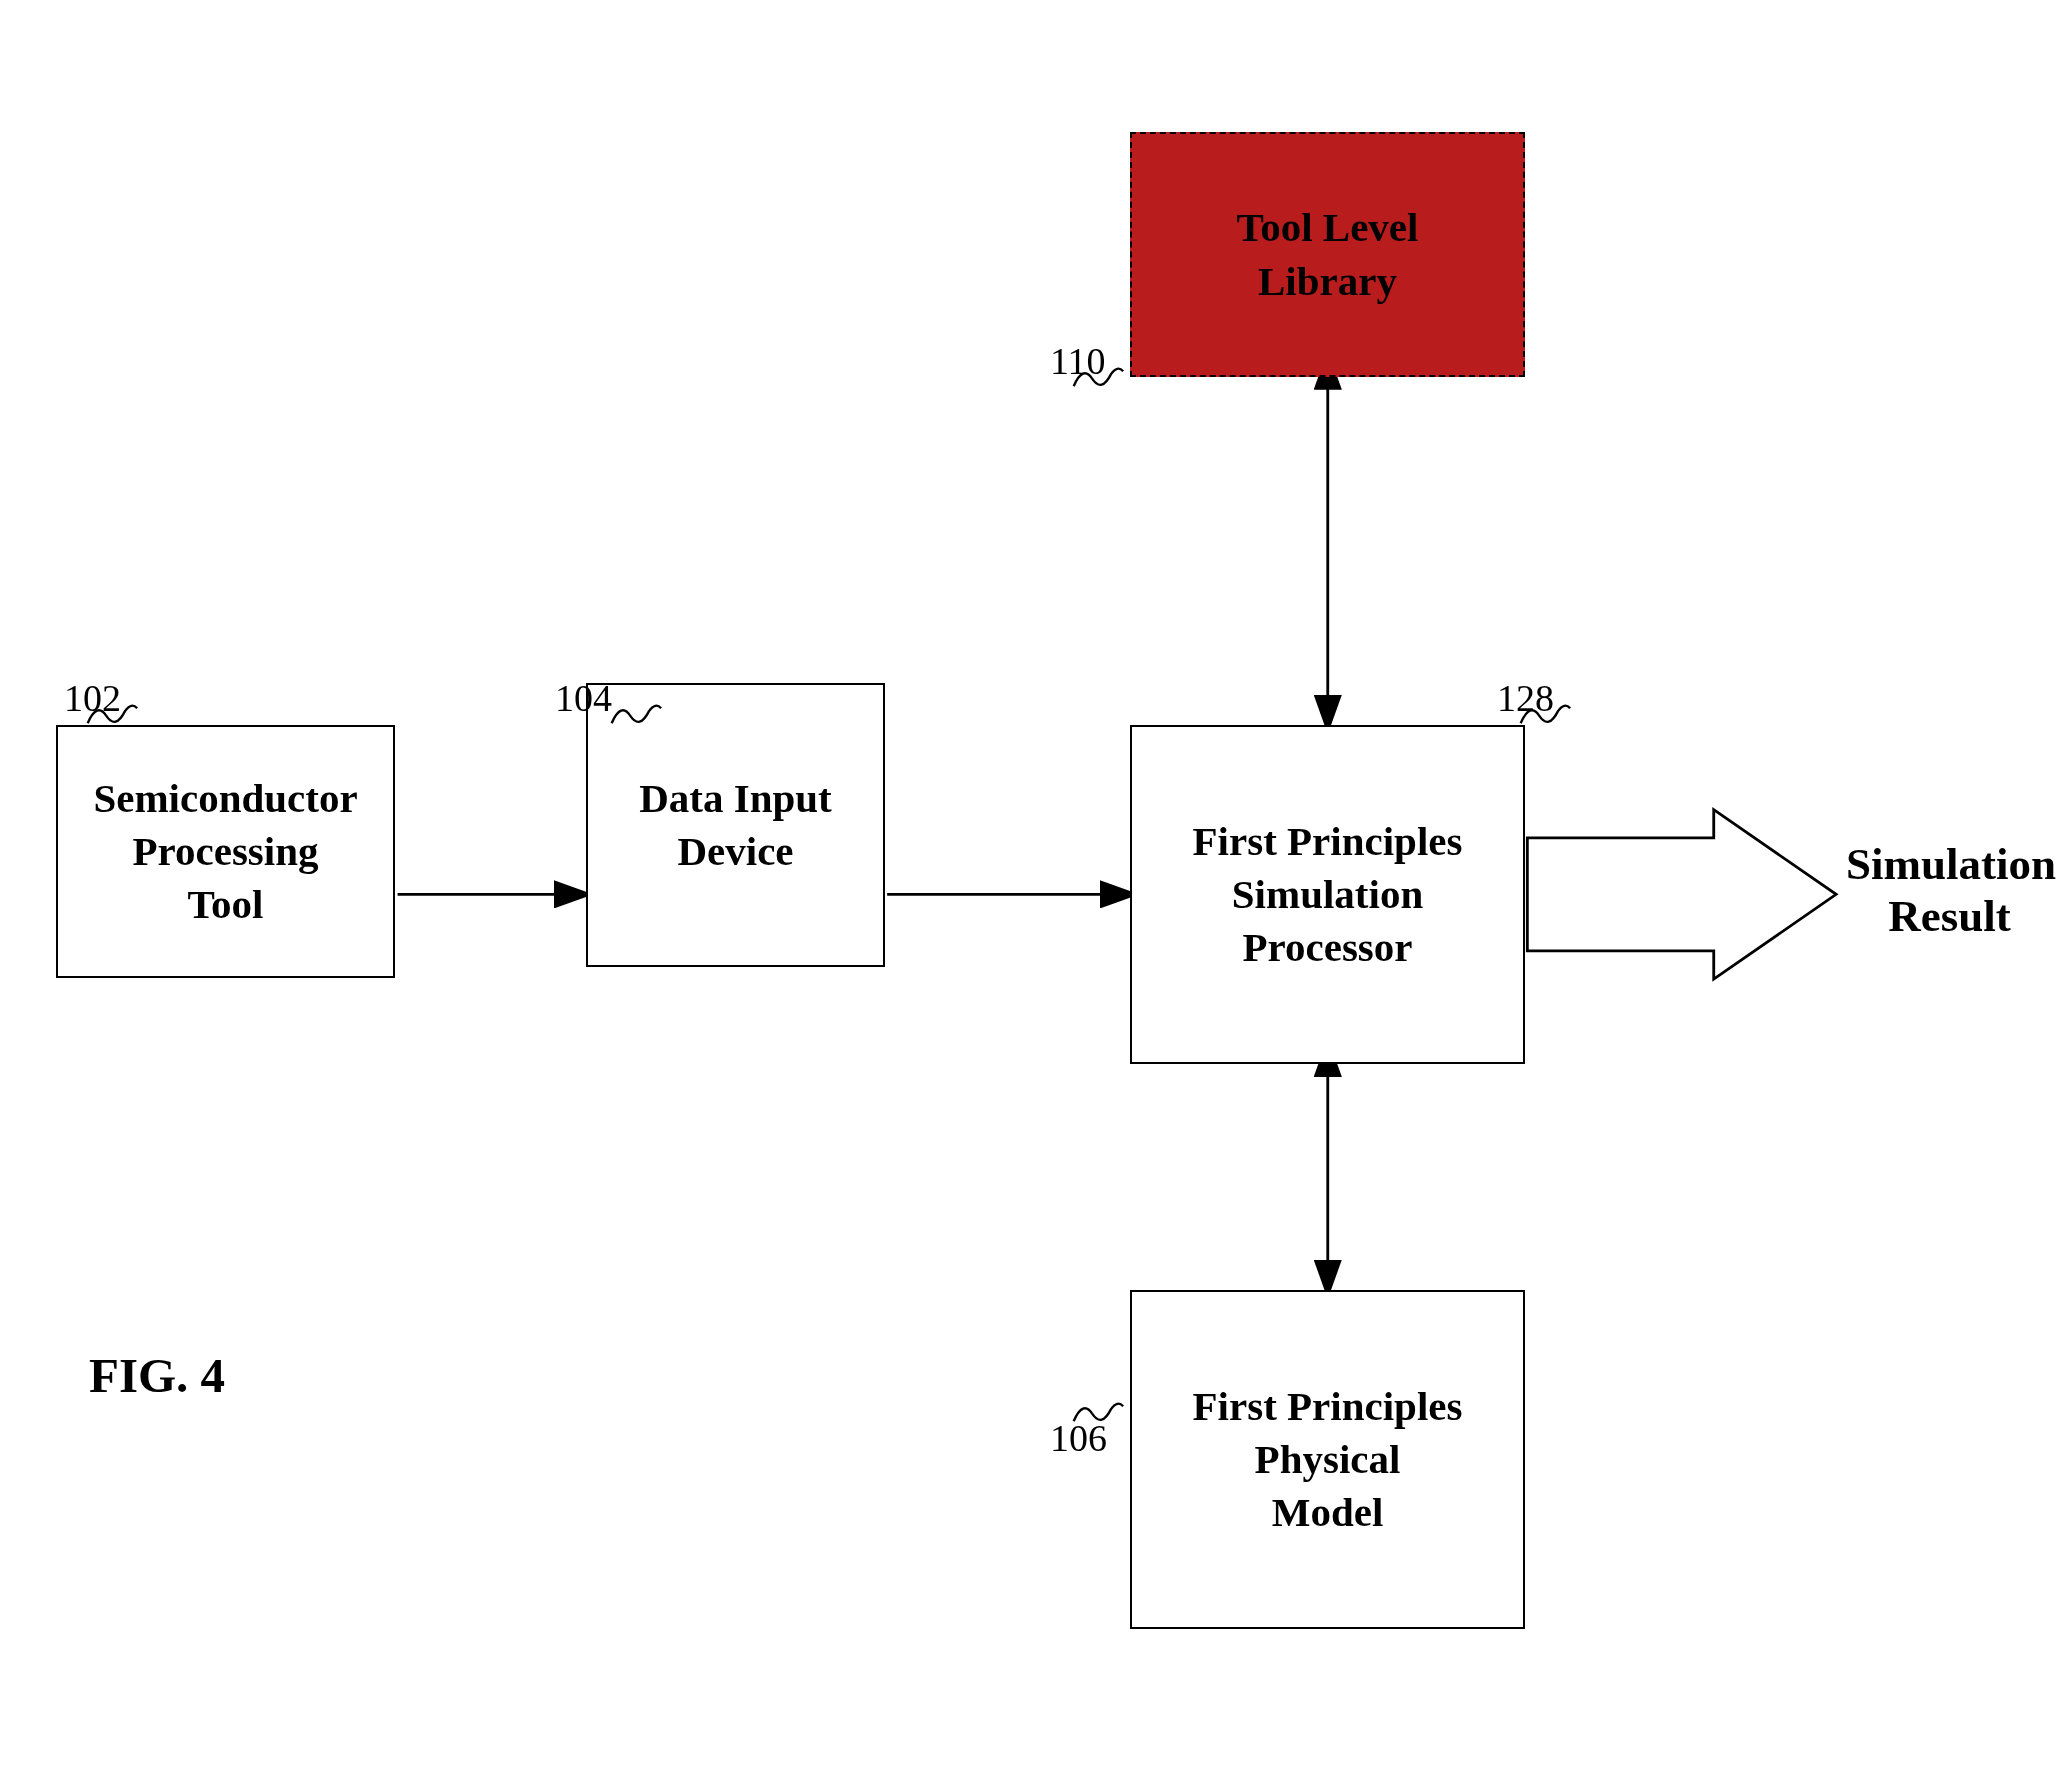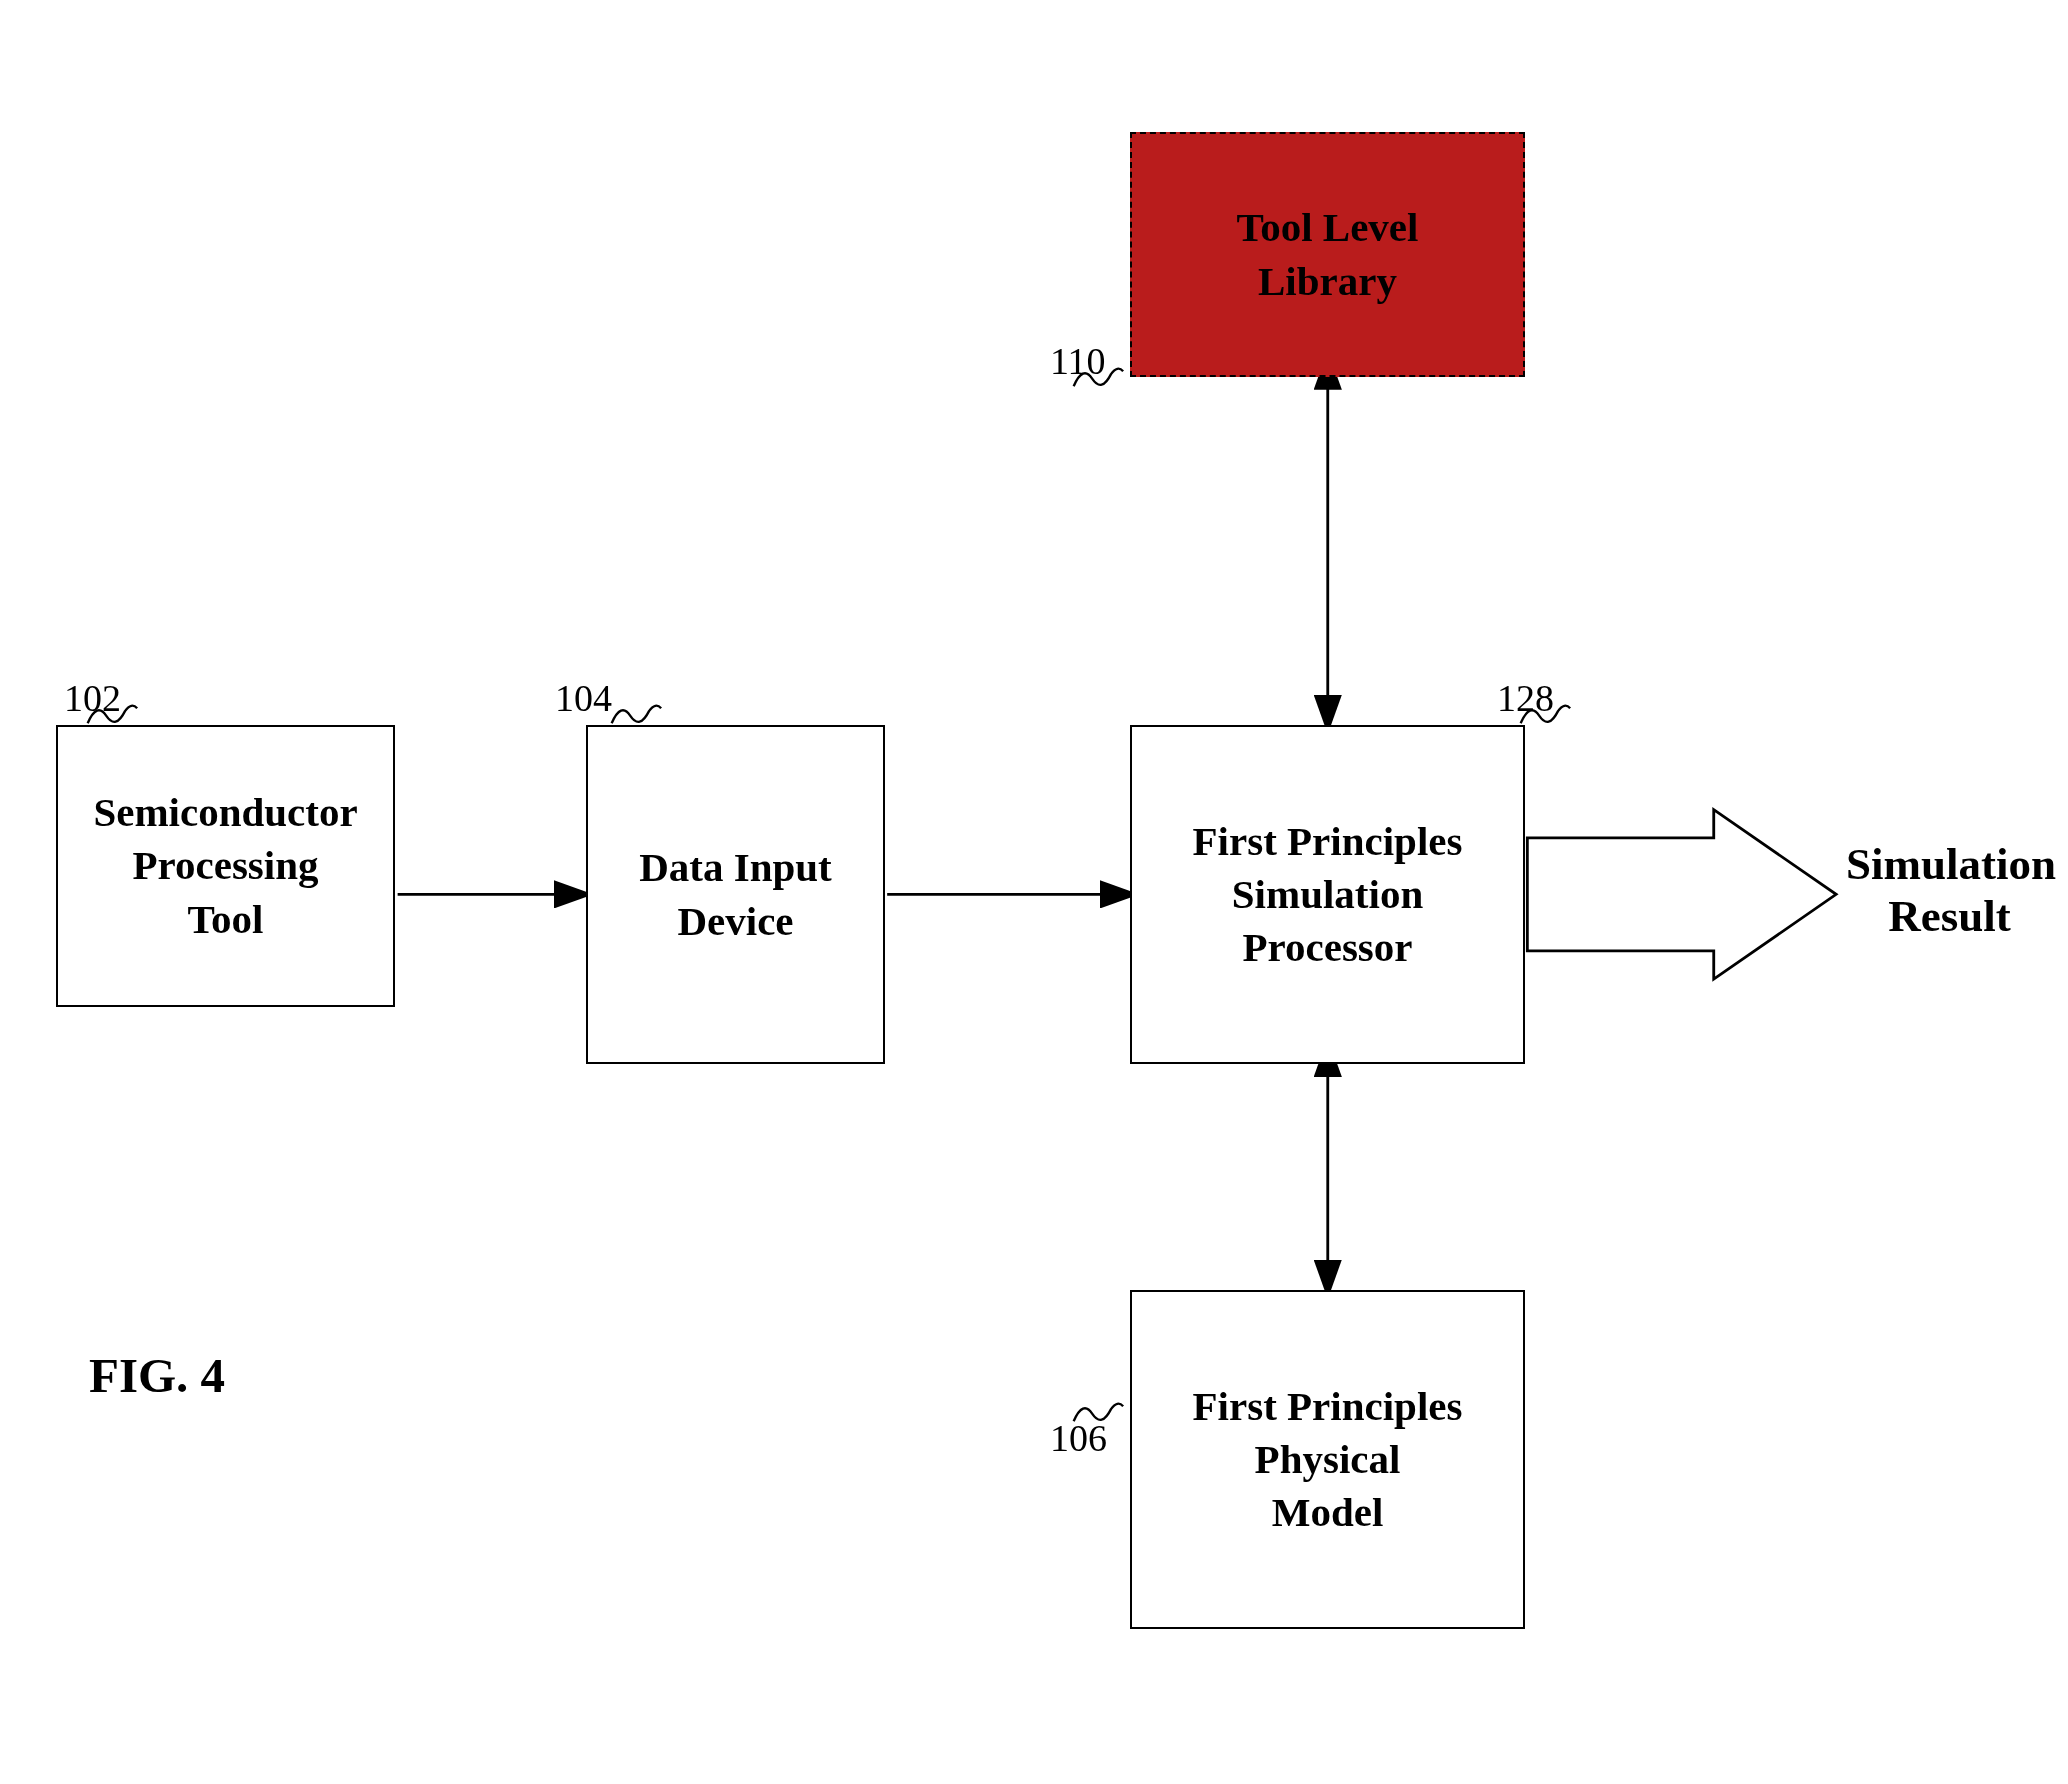--- a/index.html
+++ b/index.html
@@ -99,31 +99,31 @@
     <line x1="942" y1="950" x2="1198" y2="950" stroke="#000" stroke-width="3" marker-end="url(#arrowhead)"></line>
 
     <line x1="1410" y1="402" x2="1410" y2="768" stroke="#000" stroke-width="3" marker-start="url(#arrowhead-start)" marker-end="url(#arrowhead)"></line>
 
     <line x1="1410" y1="1132" x2="1410" y2="1368" stroke="#000" stroke-width="3" marker-start="url(#arrowhead-start)" marker-end="url(#arrowhead)"></line>
 
     <polygon points="1622,890 1820,890 1820,860 1950,950 1820,1040 1820,1010 1622,1010" fill="#fff" stroke="#000" stroke-width="3"></polygon>
 
   </svg>
 
-  <div class="box" style="left:56px; top:725px; width:339px; height:282px;">
+  <div class="box" style="left:56px; top:725px; width:339px; height:253px;">
     <span class="box-label">Semiconductor<br>Processing<br>Tool</span>
   </div>
 
   <div class="ref-label" style="left:64px; top:676px;">102</div>
 
   <svg style="position:absolute;left:83px;top:697px;width:56px;height:32px;" viewBox="0 0 60 34" width="56" height="32">
     <path d="M5,28 Q15,5 25,20 Q35,35 45,15 Q52,5 58,12" stroke="#000" stroke-width="2.5" fill="none"></path>
   </svg>
 
-  <div class="box" style="left:586px; top:725px; width:299px; height:339px;">
+  <div class="box" style="left:586px; top:683px; width:299px; height:284px;">
     <span class="box-label">Data Input<br>Device</span>
   </div>
 
   <div class="ref-label" style="left:555px; top:676px;">104</div>
   <svg style="position:absolute;left:607px;top:697px;width:56px;height:32px;" viewBox="0 0 60 34" width="56" height="32">
     <path d="M5,28 Q15,5 25,20 Q35,35 45,15 Q52,5 58,12" stroke="#000" stroke-width="2.5" fill="none"></path>
   </svg>
 
   <div class="box-dashed" style="left:1130px; top:132px; width:395px; height:245px;">
     <span class="box-label">Tool Level<br>Library</span>

